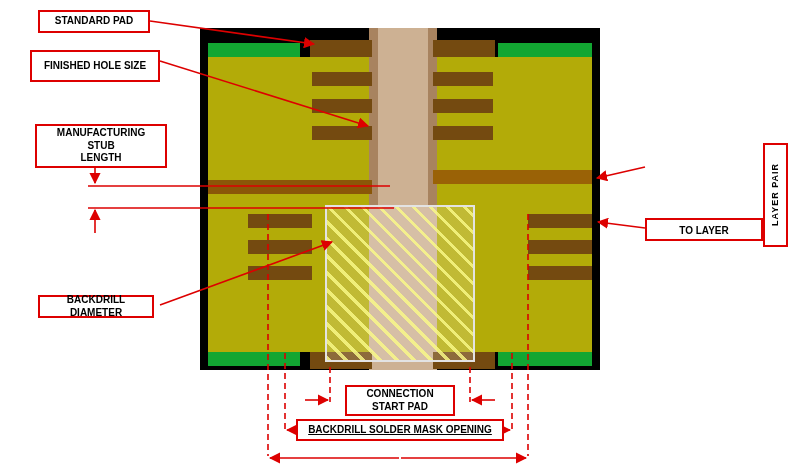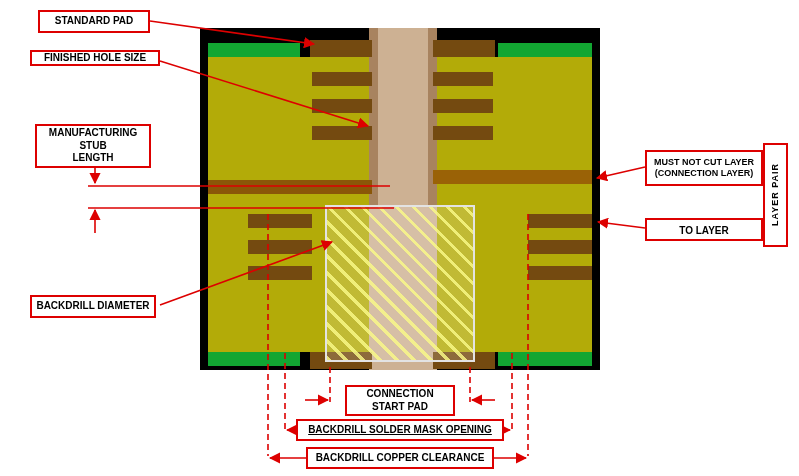--- a/index.html
+++ b/index.html
@@ -103,27 +103,24 @@
       <line x1="305" y1="400" x2="328" y2="400" marker-end="url(#arr)"></line>
       <line x1="495" y1="400" x2="472" y2="400" marker-end="url(#arr)"></line>
       <line x1="399" y1="430" x2="287" y2="430" marker-end="url(#arr)"></line>
       <line x1="401" y1="430" x2="510" y2="430" marker-end="url(#arr)"></line>
       <line x1="399" y1="458" x2="270" y2="458" marker-end="url(#arr)"></line>
       <line x1="401" y1="458" x2="526" y2="458" marker-end="url(#arr)"></line>
     </g>
   </svg>
 
   <div class="box" style="left:38px;top:10px;width:112px;height:23px;"><span>STANDARD PAD</span></div>
-  <div class="box" style="left:30px;top:50px;width:130px;height:16px;"><span>FINISHED HOLE SIZE</span></div>
-  <div class="box" style="left:35px;top:124px;width:116px;height:44px;"><span>MANUFACTURING
+  <div class="box" style="left:30px;top:50px;width:130px;height:32px;"><span>FINISHED HOLE SIZE</span></div>
+  <div class="box" style="left:35px;top:124px;width:132px;height:44px;"><span>MANUFACTURING
 STUB
 LENGTH</span></div>
-  <div class="box" style="left:30px;top:295px;width:126px;height:23px;"><span>BACKDRILL DIAMETER</span></div>
-  <div class="box small" style="left:645px;top:150px;width:118px;height:36px;"><span>MUST NOT CUT LAYER
-(CONNECTION LAYER)</span></div>
+  <div class="box" style="left:38px;top:295px;width:116px;height:23px;"><span>BACKDRILL DIAMETER</span></div>
   <div class="box" style="left:645px;top:218px;width:118px;height:23px;align-items:flex-end;"><span>TO LAYER</span></div>
   <div class="box vbox" style="left:763px;top:143px;width:25px;height:104px;padding:0;"><span>LAYER PAIR</span></div>
   <div class="box" style="left:345px;top:385px;width:110px;height:31px;"><span>CONNECTION
 START PAD</span></div>
   <div class="box" style="left:296px;top:419px;width:208px;height:22px;text-decoration:underline;"><span>BACKDRILL SOLDER MASK OPENING</span></div>
-  <div class="box" style="left:306px;top:447px;width:188px;height:22px;"><span>BACKDRILL COPPER CLEARANCE</span></div>
 
 </div>
 
 </body></html>

